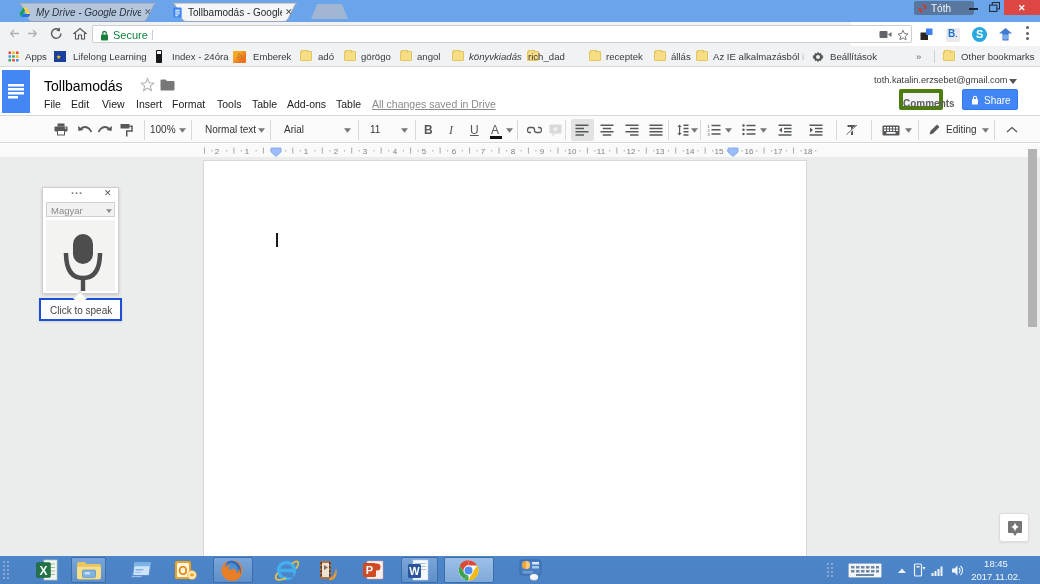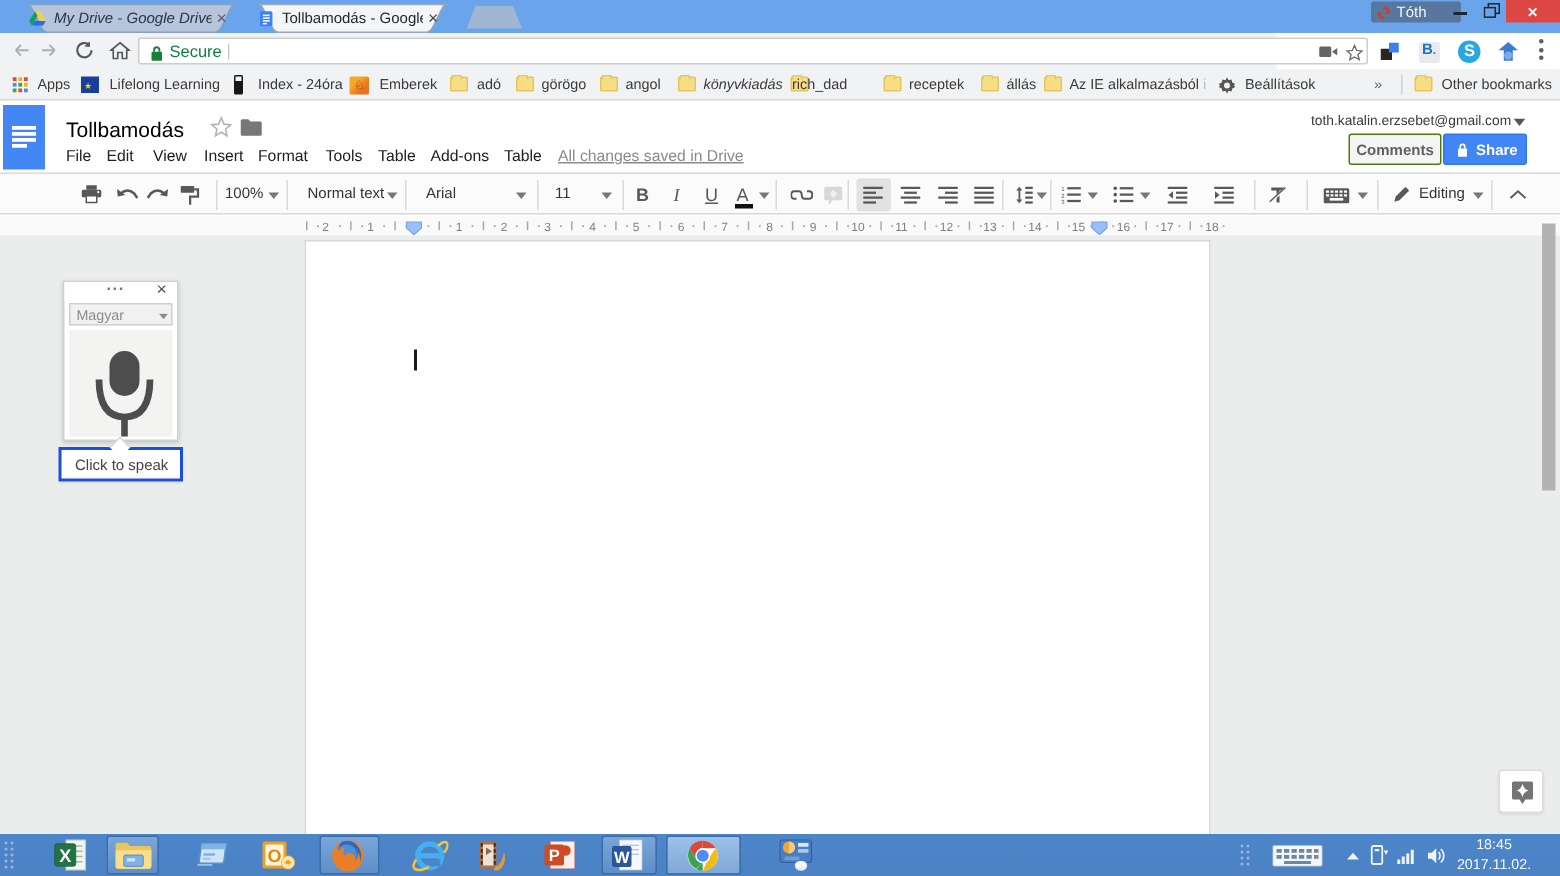--- a/index.html
+++ b/index.html
@@ -229,27 +229,27 @@
     <span class="menuitem" style="left:172px;">Format</span>
     <span class="menuitem" style="left:217px;">Tools</span>
     <span class="menuitem" style="left:252px;">Table</span>
     <span class="menuitem" style="left:287px;">Add-ons</span>
     <span class="menuitem" style="left:336px;">Table</span>
     <span class="menuitem" style="left:372px;color:#8a8a8a;text-decoration:underline;">All changes saved in Drive</span>
     <span class="abs" style="left:874px;top:7px;font-size:9.2px;color:#3a3a3a;">toth.katalin.erzsebet@gmail.com</span>
     <svg class="abs" style="left:1009px;top:11px" width="8" height="5" viewBox="0 0 8 5">
         <path d="M0 0 L8 0 L4 5 Z" fill="#555"></path>
       </svg>
-    <div class="abs" style="left:899px;top:21px;width:62px;height:21px;background:#f5f5f5;border:1px solid #4d7c0f;border-radius:2px;text-align:center;"><span style="font-size:10px;font-weight:bold;color:#606060;line-height:20px;">Comments</span></div>
+    <div class="abs" style="left:899px;top:21px;width:44px;height:21px;background:#f5f5f5;border:4px solid #4d7c0f;border-radius:2px;text-align:center;"><span style="font-size:10px;font-weight:bold;color:#606060;line-height:20px;">Comments</span></div>
     <div class="abs" style="left:962px;top:21px;width:56px;height:21px;background:#4285f4;border:1px solid #3079ed;border-radius:2px;">
       <svg class="abs" style="left:8px;top:5px" width="8" height="10" viewBox="0 0 16 20">
           <rect x="2" y="8" width="12" height="11" rx="1" fill="#fff"></rect>
           <path d="M5 8 V5.5 A3 3 0 0 1 11 5.5 V8" stroke="#fff" stroke-width="2.2" fill="none"></path>
         </svg>
-      <span class="abs" style="left:21px;top:4.5px;font-size:10px;font-weight:bold;color:#fff;">Share</span>
+      <span class="abs" style="left:21px;top:4.5px;font-size:10px;font-weight:normal;color:#fff;">Share</span>
     </div>
   </div>
   <div id="dtoolbar">
 
     <svg class="abs" style="left:54px;top:7px" width="14" height="13" viewBox="0 0 28 26">
         <rect x="7" y="1" width="14" height="6" fill="#56585a"></rect>
         <rect x="1" y="7" width="26" height="10" rx="2" fill="#56585a"></rect>
         <rect x="7" y="15" width="14" height="9" fill="#fff" stroke="#56585a" stroke-width="2"></rect>
         <circle cx="23" cy="10" r="1.5" fill="#fff"></circle>
       </svg>

